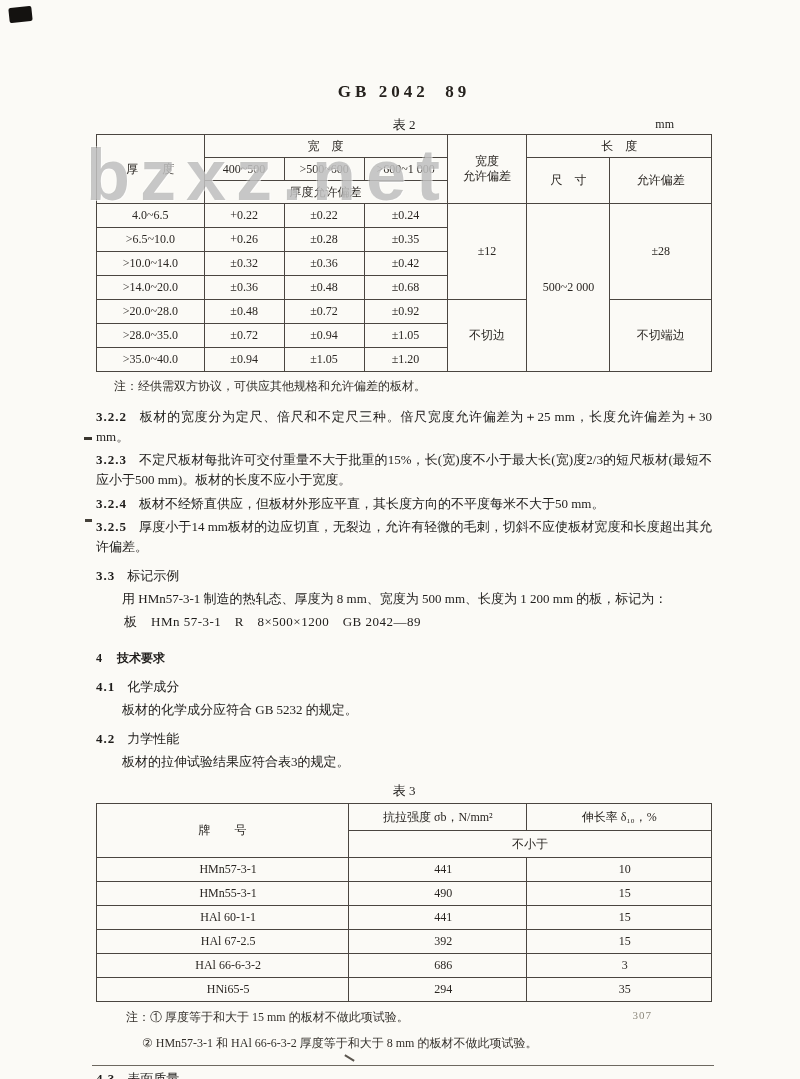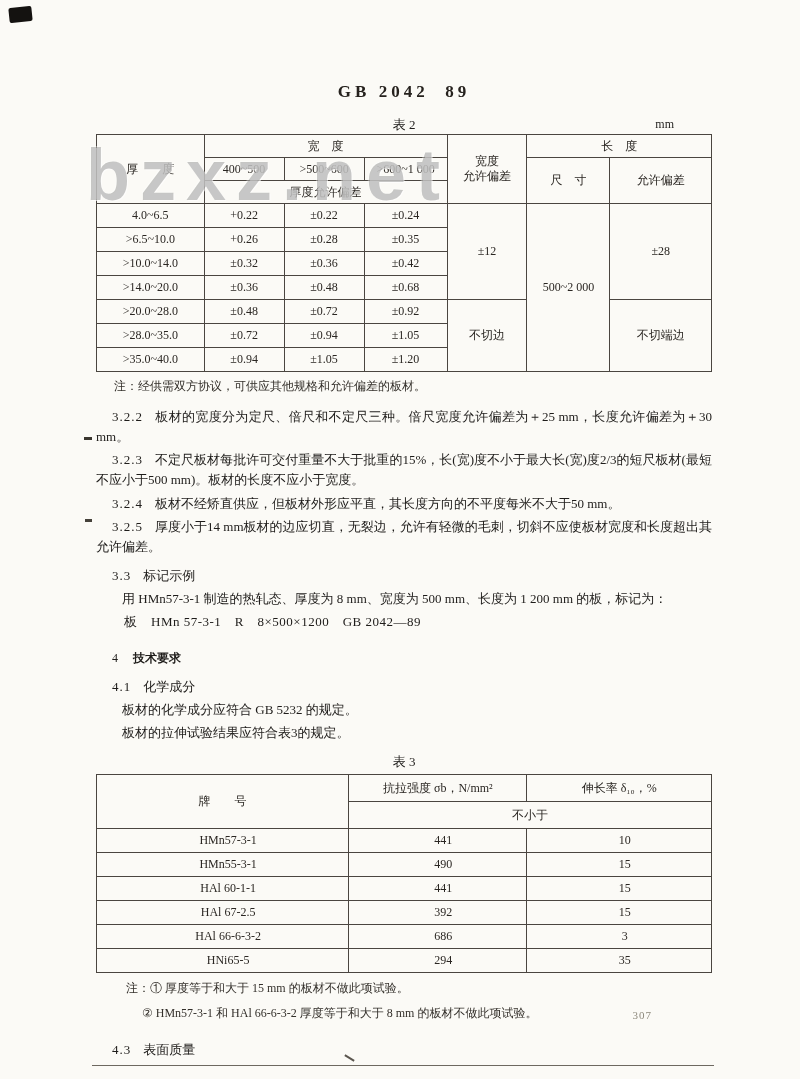--- a/index.html
+++ b/index.html
@@ -21,21 +21,21 @@
     border:1px solid #4a4540; font-weight:normal; text-align:center;
     font-size:12px; padding:2px 1px; color:#2a2622;
   }
   .t2 th { height:18px; }
   .t2 td { height:19px; }
   .pre { white-space:pre-line; line-height:1.25; }
 
   .t2-note { font-size:12px; margin:6px 0 12px 18px; color:#332f2a; }
 
   .para { font-size:13px; line-height:1.55; margin:3px 0; text-align:justify; }
-  .para .num { font-weight:normal; margin-right:12px; letter-spacing:1px;margin-left:16px; }
+  .para .num { font-weight:bold; margin-right:12px; letter-spacing:1px; }
   .head { margin-top:9px; }
   .head-bold { font-weight:bold; font-size:12px; margin-top:18px; margin-bottom:6px; }
   .head-bold .num { margin-right:14px; }
   .indent { text-indent:2em; }
   .example-line { font-size:13px; margin:4px 0 10px 28px; letter-spacing:0.5px; }
 
   .t3-caption { text-align:center; font-size:13px; margin:10px 0 3px 0; }
   .t3 th { height:22px; }
   .t3 td { height:19px;padding-left:12px; }
 
@@ -177,20 +177,23 @@
     <div class="para indent">用 HMn57-3-1 制造的热轧态、厚度为 8 mm、宽度为 500 mm、长度为 1 200 mm 的板，标记为：</div>
     <div class="example-line">板　HMn 57-3-1　R　8×500×1200　GB 2042—89</div>
 
     <div class="para head-bold">
       <span class="num">4</span><span>技术要求</span>
     </div>
     <div class="para head">
       <span class="num">4.1</span><span>化学成分</span>
     </div>
     <div class="para indent">板材的化学成分应符合 GB 5232 的规定。</div>
+    <div class="para head">
+      <span class="num">4.2</span><span>力学性能</span>
+    </div>
     <div class="para indent">板材的拉伸试验结果应符合表3的规定。</div>
 
     <div class="t3-caption">表 3</div>
 
     <table class="t3">
       <colgroup>
         <col style="width:41%">
           <col style="width:29%">
           <col style="width:30%">
       </colgroup>

